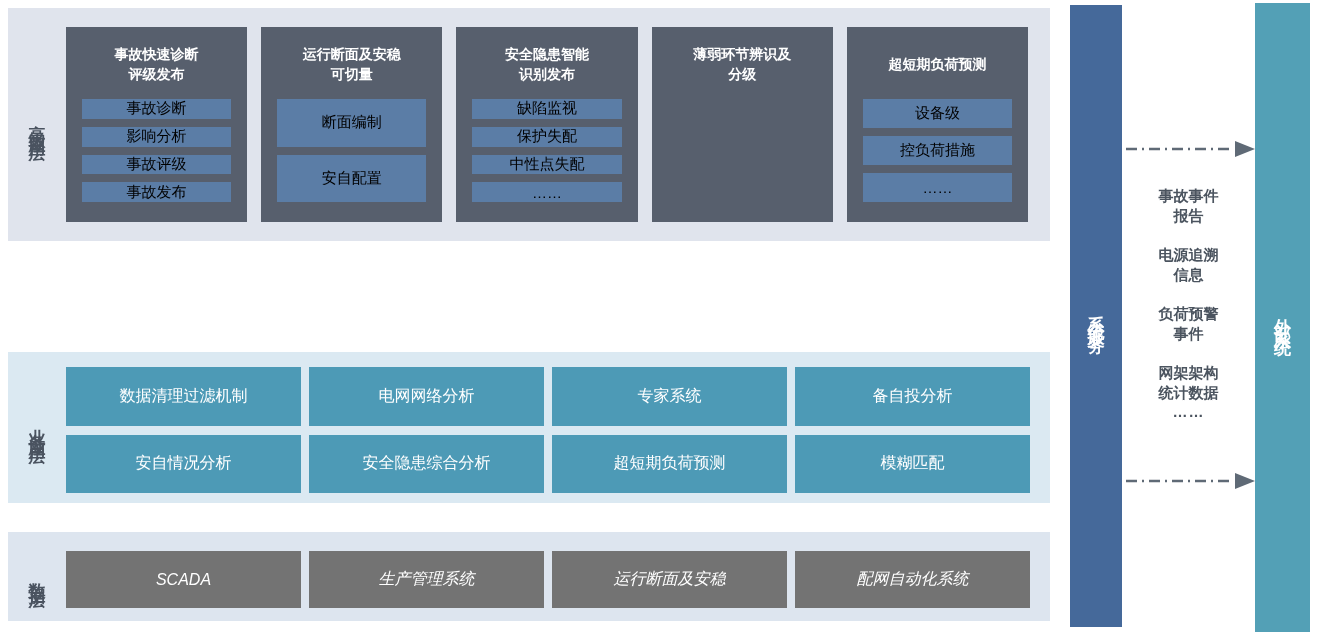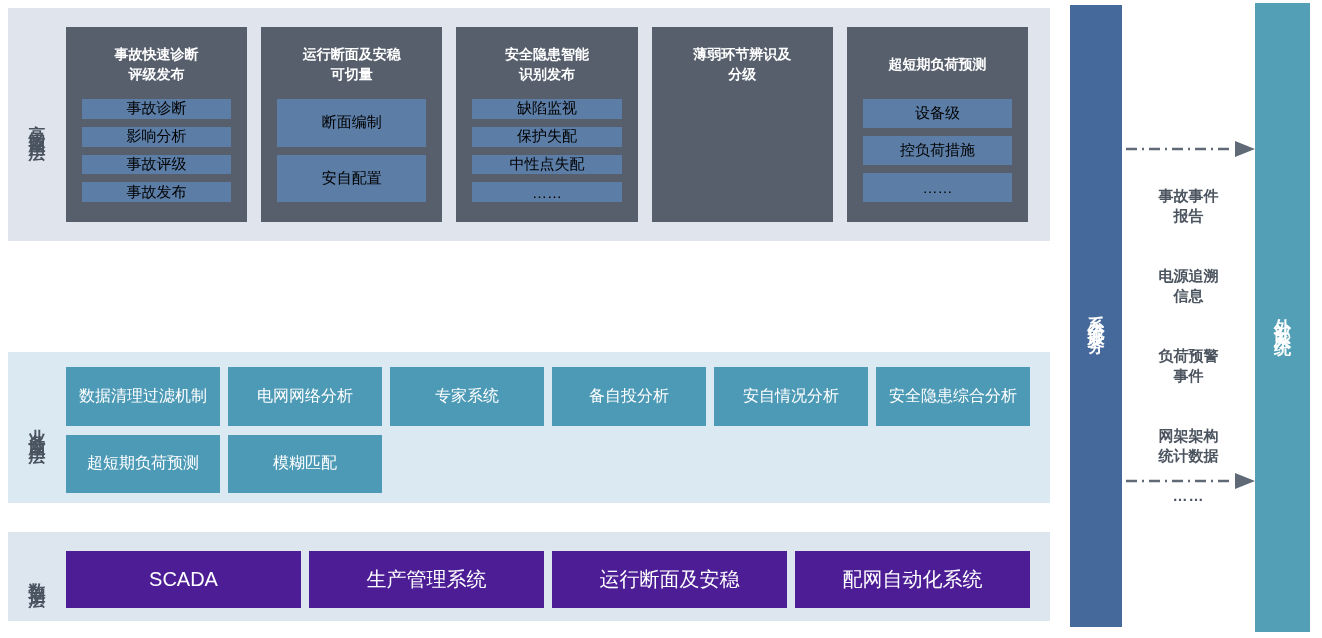--- a/index.html
+++ b/index.html
@@ -19,40 +19,40 @@
   
   .columns { flex:1; display:flex; gap:14px; padding:19px 22px 19px 0; box-sizing:border-box; }
   .col { flex:1; background:#575f6d; display:flex; flex-direction:column; padding:12px 16px 20px; box-sizing:border-box; }
   .col-title { height:52px; display:flex; align-items:center; justify-content:center; text-align:center;
                color:#ffffff; font-weight:bold; font-size:14px; line-height:1.4; margin-bottom:8px; }
   .col-items { flex:1; display:flex; flex-direction:column; gap:8px; }
   .col-item { flex:1; background:#5b7da6; color:#000000; font-size:15px;
               display:flex; align-items:center; justify-content:center; text-align:center; }
 
   
-  .biz-grid { flex:1; display:grid; grid-template-columns:repeat(6,1fr); gap:9px 8px;
+  .biz-grid { flex:1; display:grid; grid-template-columns:repeat(4,1fr); gap:9px 8px;
               padding:15px 20px 10px 0; box-sizing:border-box; }
   .biz-item { background:#4d9ab6; color:#ffffff; font-size:16px;
               display:flex; align-items:center; justify-content:center; }
 
   
   .data-row { flex:1; display:flex; gap:8px; padding:19px 20px 13px 0; box-sizing:border-box; }
-  .data-item { flex:1; background:#4c1d95; color:#ffffff; font-size:20px;
-               display:flex; align-items:center; justify-content:center; }
+  .data-item { flex:1; background:#737373; color:#ffffff; font-size:16px;
+               display:flex; align-items:center; justify-content:center;font-style:italic; }
 
   
   .sys-bar { position:absolute; left:1070px; top:5px; width:52px; height:622px; background:#45699a;
              display:flex; align-items:center; justify-content:center; }
   .ext-bar { position:absolute; left:1255px; top:3px; width:55px; height:629px; background:#53a0b6;
              display:flex; align-items:center; justify-content:center; }
   .bar-label { color:#ffffff; font-size:17px; letter-spacing:7px; }
 
   
   .exchange-stack { position:absolute; left:1122px; top:186px; width:133px;
-                    display:flex; flex-direction:column; align-items:center; gap:40px; }
+                    display:flex; flex-direction:column; align-items:center; gap:19px; }
   .exchange-item { color:#4b545f; font-weight:bold; font-size:15px; line-height:20px; text-align:center; }
   .exchange-dots { margin-top:-20px; letter-spacing:1px; }
   .flow-arrow { position:absolute; left:1126px; width:129px; height:16px; }
   .flow-arrow.top { top:141px; }
   .flow-arrow.bottom { top:473px; }
 </style>
 </head>
 <body>
 
 <div class="canvas">

